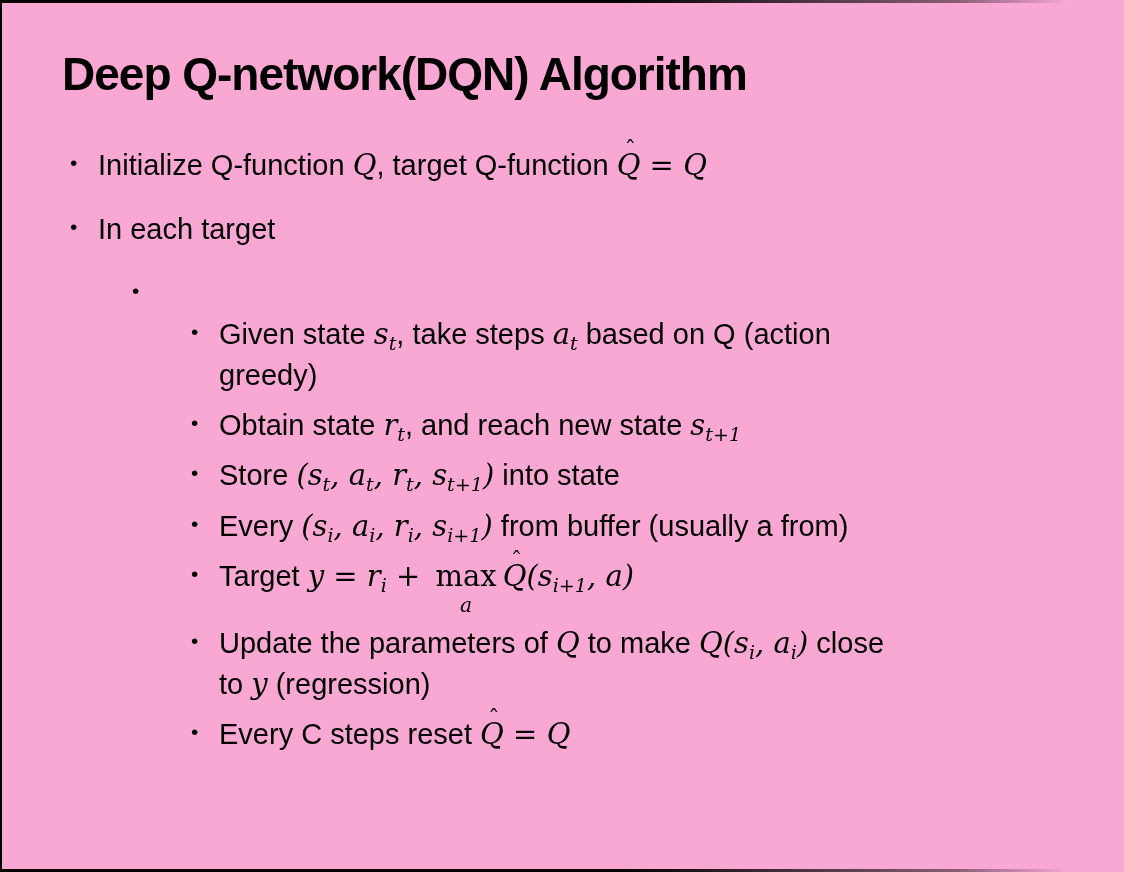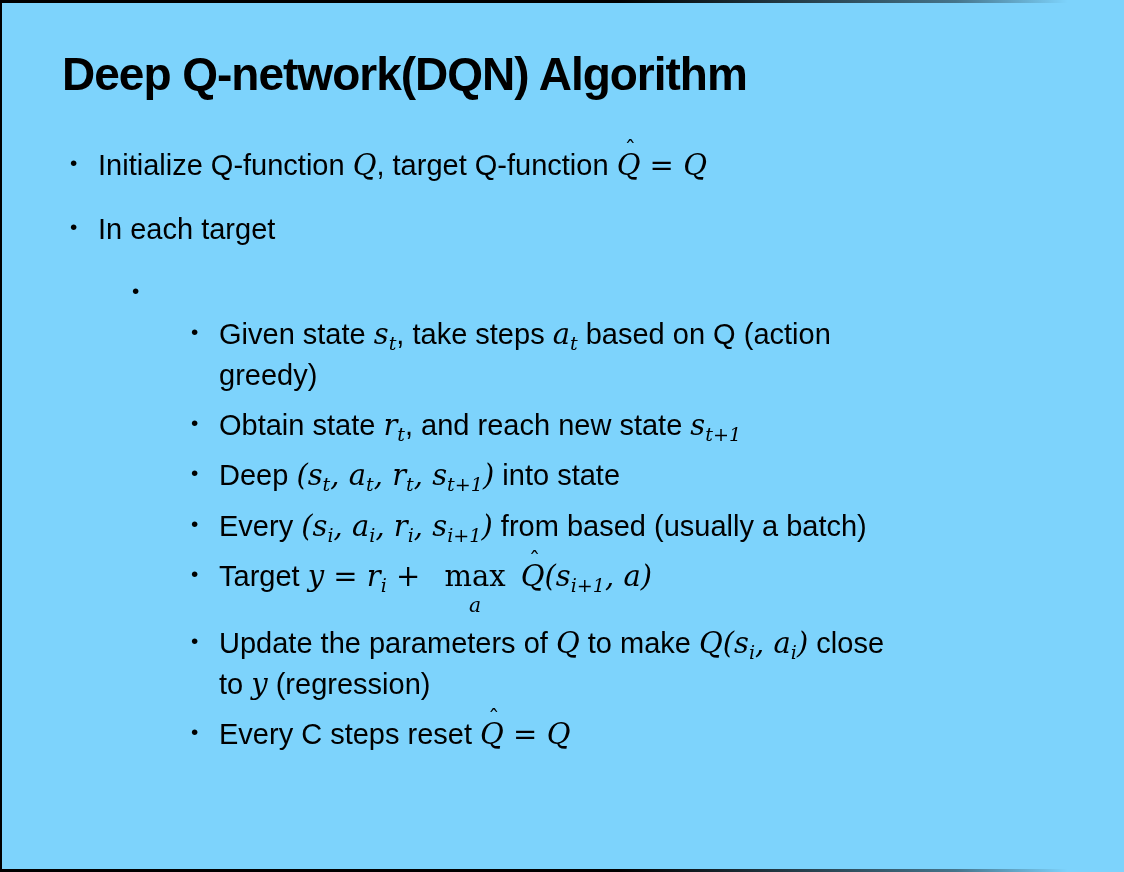--- a/index.html
+++ b/index.html
@@ -1,21 +1,21 @@
 <!DOCTYPE html>
 <html><head>
 <meta charset="utf-8">
 <style>
   html,body{margin:0;padding:0;}
   body{
     width:1124px;height:872px;overflow:hidden;position:relative;
     background:#ffffff;color:#000000;
     font-family:"Liberation Sans",sans-serif;
   }
-  .slide{position:absolute;inset:0;background:#7dd3fc;}
+  .slide{position:absolute;inset:0;background:#f9a8d4;}
   .edge-left{position:absolute;left:0;top:0;bottom:0;width:2px;background:#000;}
   .edge-top{position:absolute;left:0;top:0;width:100%;height:3px;
     background:linear-gradient(to right,#000 0%,#000 55%,rgba(0,0,0,.45) 85%,rgba(0,0,0,0) 95%);}
   .edge-bottom{position:absolute;left:0;bottom:0;width:100%;height:3px;
     background:linear-gradient(to right,#000 0%,#000 55%,rgba(0,0,0,.45) 85%,rgba(0,0,0,0) 95%);}
   .title{
     margin:48px 30px 0 62px;
     font-size:46px;font-weight:bold;letter-spacing:-1px;line-height:1.15;
   }
   .bullets{margin-top:44px;font-size:29px;line-height:1.42;}
@@ -28,21 +28,21 @@
   .content{flex:1 1 auto;padding-right:36px;}
   
   .m{font-family:"DejaVu Serif","Liberation Serif",serif;font-style:italic;}
   .m sub{font-size:0.66em;font-style:italic;line-height:0;vertical-align:-0.3em;}
   .hat{position:relative;display:inline-block;}
   .hatmark{
     position:absolute;left:58%;top:-0.34em;transform:translateX(-50%);
     font-size:0.8em;font-style:normal;line-height:1;
     font-family:"DejaVu Serif","Liberation Serif",serif;
   }
-  .underop{position:relative;display:inline-block;margin:0 15px;}
+  .underop{position:relative;display:inline-block;margin:0 6px;}
   .uo-base{font-family:"DejaVu Serif","Liberation Serif",serif;font-style:normal;}
   .uo-under{
     position:absolute;top:96%;left:50%;transform:translateX(-50%);
     font-size:0.7em;font-style:italic;line-height:1;
     font-family:"DejaVu Serif","Liberation Serif",serif;
   }
 </style>
 </head>
 <body>
 
@@ -68,25 +68,25 @@
       <div class="bullet l3">
         <span class="marker">•</span>
         <span class="content"><span class="t">Given state </span><span class="m">s<sub>t</sub></span><span class="t">, take steps </span><span class="m">a<sub>t</sub></span><span class="t"> based on Q (action</span><br><span class="t">greedy)</span></span>
       </div>
       <div class="bullet l3">
         <span class="marker">•</span>
         <span class="content"><span class="t">Obtain state </span><span class="m">r<sub>t</sub></span><span class="t">, and reach new state </span><span class="m">s<sub>t+1</sub></span></span>
       </div>
       <div class="bullet l3">
         <span class="marker">•</span>
-        <span class="content"><span class="t">Deep </span><span class="m">(</span><span class="m">s<sub>t</sub></span><span class="m">, </span><span class="m">a<sub>t</sub></span><span class="m">, </span><span class="m">r<sub>t</sub></span><span class="m">, </span><span class="m">s<sub>t+1</sub></span><span class="m">)</span><span class="t"> into state</span></span>
+        <span class="content"><span class="t">Store </span><span class="m">(</span><span class="m">s<sub>t</sub></span><span class="m">, </span><span class="m">a<sub>t</sub></span><span class="m">, </span><span class="m">r<sub>t</sub></span><span class="m">, </span><span class="m">s<sub>t+1</sub></span><span class="m">)</span><span class="t"> into state</span></span>
       </div>
       <div class="bullet l3">
         <span class="marker">•</span>
-        <span class="content"><span class="t">Every </span><span class="m">(</span><span class="m">s<sub>i</sub></span><span class="m">, </span><span class="m">a<sub>i</sub></span><span class="m">, </span><span class="m">r<sub>i</sub></span><span class="m">, </span><span class="m">s<sub>i+1</sub></span><span class="m">)</span><span class="t"> from based (usually a batch)</span></span>
+        <span class="content"><span class="t">Every </span><span class="m">(</span><span class="m">s<sub>i</sub></span><span class="m">, </span><span class="m">a<sub>i</sub></span><span class="m">, </span><span class="m">r<sub>i</sub></span><span class="m">, </span><span class="m">s<sub>i+1</sub></span><span class="m">)</span><span class="t"> from buffer (usually a from)</span></span>
       </div>
       <div class="bullet l3 has-under">
         <span class="marker">•</span>
         <span class="content"><span class="t">Target </span><span class="m">y</span><span class="m"> = </span><span class="m">r<sub>i</sub></span><span class="m"> + </span><span class="underop"><span class="uo-base">max</span><span class="uo-under">a</span></span><span class="m hat">Q<span class="hatmark">ˆ</span></span><span class="m">(</span><span class="m">s<sub>i+1</sub></span><span class="m">, </span><span class="m">a</span><span class="m">)</span></span>
       </div>
       <div class="bullet l3">
         <span class="marker">•</span>
         <span class="content"><span class="t">Update the parameters of </span><span class="m">Q</span><span class="t"> to make </span><span class="m">Q</span><span class="m">(</span><span class="m">s<sub>i</sub></span><span class="m">, </span><span class="m">a<sub>i</sub></span><span class="m">)</span><span class="t"> close</span><br><span class="t">to </span><span class="m">y</span><span class="t"> (regression)</span></span>
       </div>
       <div class="bullet l3">

